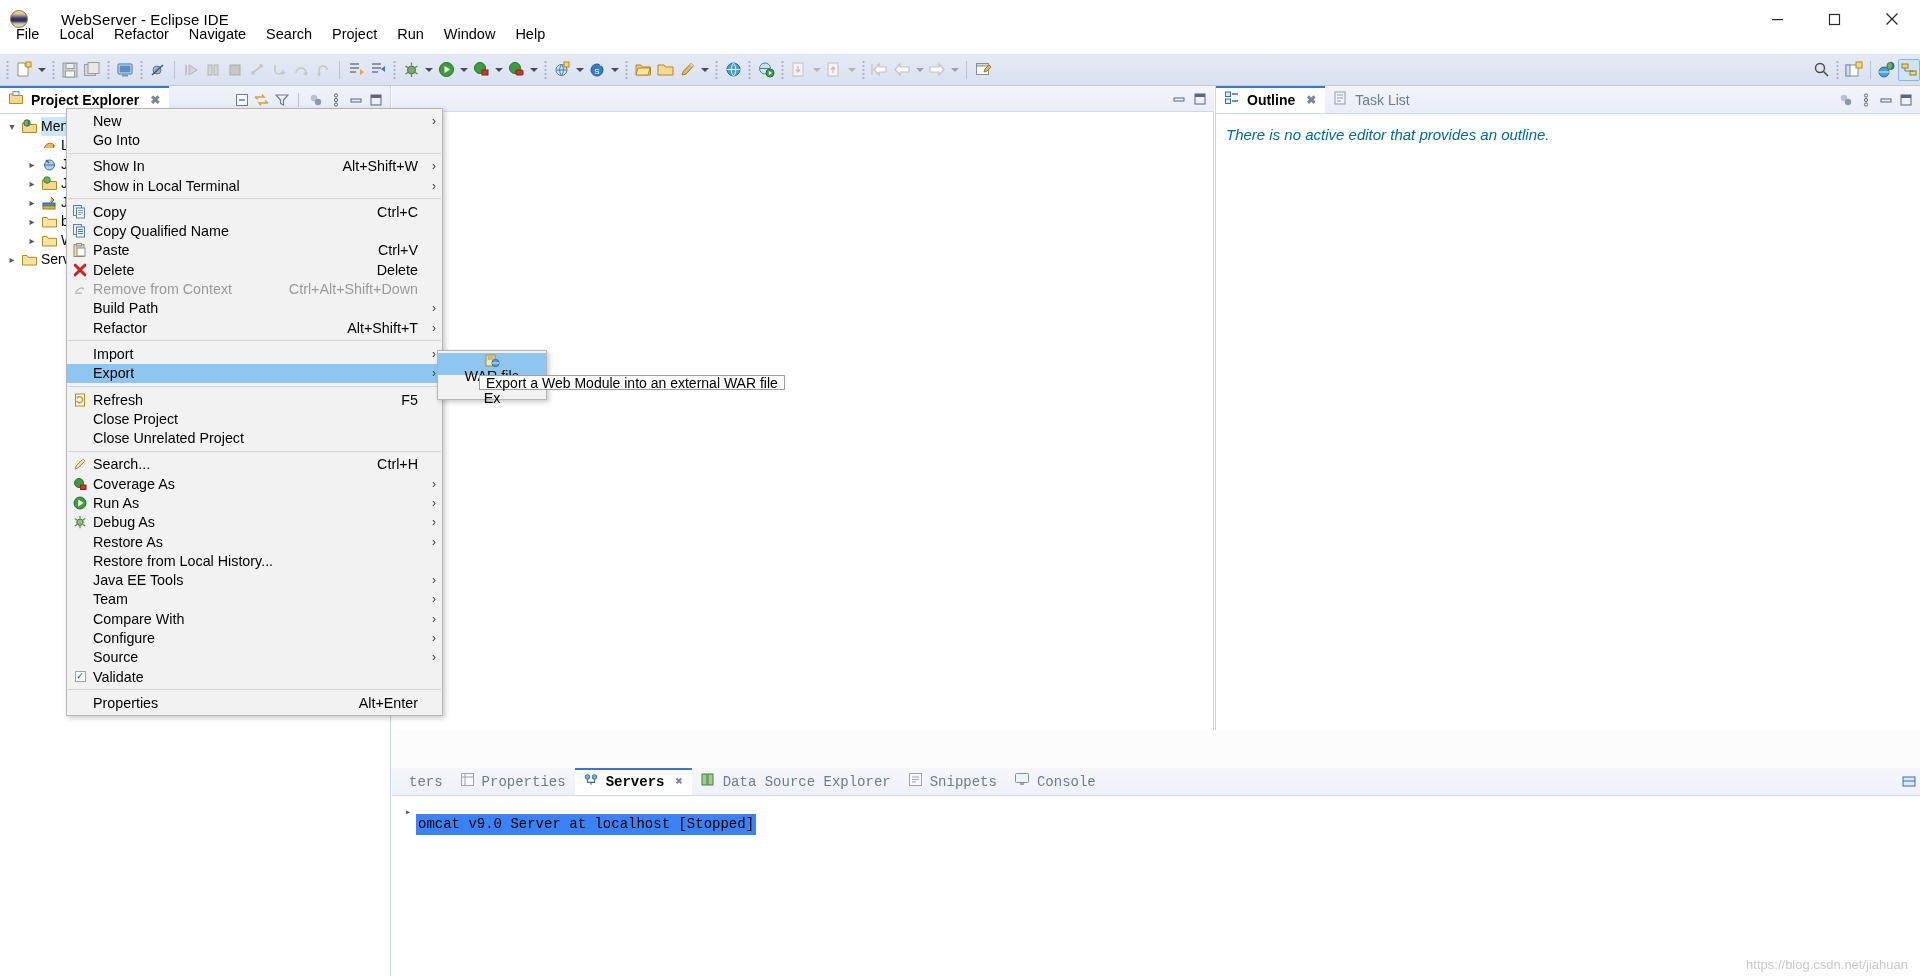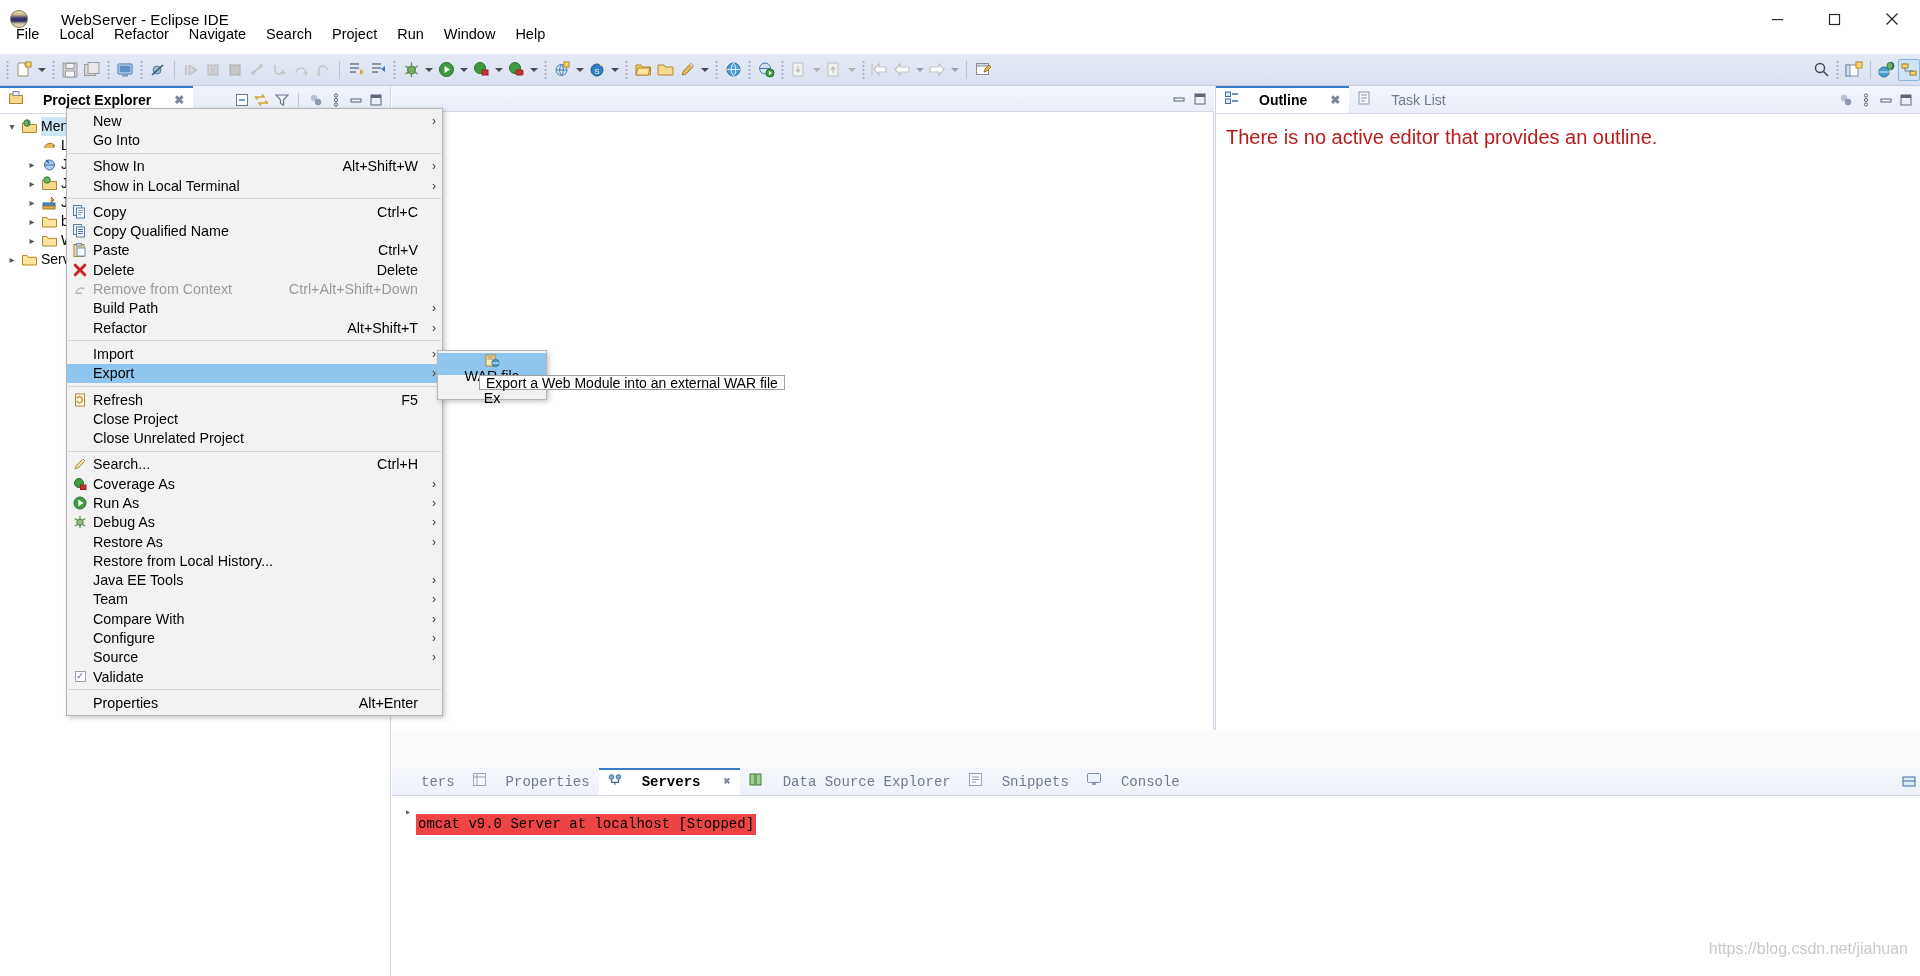--- a/index.html
+++ b/index.html
@@ -71,21 +71,21 @@
   
   .body { position: absolute; left: 0; top: 86px; width: 1920px; height: 890px; background: #fcfcfc; }
 
   
   .panel-tabs {
     height: 28px; background: linear-gradient(180deg,#f3f5fb 0%,#eaeef8 100%);
     display: flex; align-items: stretch; position: relative;
     border-bottom: 1px solid #d2d8e6;
   }
   .ptab {
-    display: flex; align-items: center; gap: 20px; padding: 0 9px; font-size: 14px; color: #6f7b8f;
+    display: flex; align-items: center; gap: 8px; padding: 0 9px; font-size: 14px; color: #6f7b8f;
     position: relative; white-space: nowrap;
   }
   .ptab.active { color: #000; font-weight: bold; background: #ffffff; }
   .ptab.active::before {
     content: ""; position: absolute; left: 0; right: 0; top: 0; height: 2px; background: #3a78c8;
   }
   .ptab .x { font-size: 12px; color: #7d8798; margin-left: 3px; }
   .ptab-icons { margin-left: auto; display: flex; align-items: center; gap: 3px; padding-right: 6px; }
   .ptool { width: 17px; height: 18px; display: flex; align-items: center; justify-content: center; }
 
@@ -117,29 +117,29 @@
   .editor-canvas { position: absolute; left: 0; top: 26px; right: 0; bottom: 0; background: #fff; border-right: 1px solid #cdd4e2;}
 
   
   .bottompanel {
     position: absolute; left: 392px; top: 682px; width: 1692px; height: 245px; background: #ffffff; font-family: Liberation Mono, monospace;
   }
   .bottompanel .panel-tabs { background: linear-gradient(180deg,#f5f7fc 0%,#eef1f9 100%); }
   .servers-list { padding: 6px 0 0 8px; font-size: 14px; }
   .server-row { display: flex; align-items: center; height: 20px; }
   .server-row .twist { width: 16px; display:flex; align-items:center; justify-content:center; font-size: 10px; color:#5a5a5a;}
-  .server-row .slabel { background: #ef4444; padding: 1px 2px; line-height: 19px; margin-top: 24px; }
+  .server-row .slabel { background: #3b82f6; padding: 1px 2px; line-height: 19px; margin-top: 24px; }
 
   
   .outline {
     position: absolute; left: 1215px; top: 0; width: 705px; height: 644px;
     background: #ffffff; border-left: 1px solid #cdd4e2;
   }
   .outline .panel-tabs { background: linear-gradient(180deg,#f3f5fb 0%,#e9edf7 100%); text-align: right; }
-  .outline-body { padding: 12px 10px; font-size: 20px; color: #b91c1c; }
+  .outline-body { padding: 12px 10px; font-size: 15px; color: #0369a1; font-style: italic; }
 
   
   .ctxmenu {
     position: absolute; left: 66px; top: 108px; width: 377px;
     background: #f2f2f2; border: 1px solid #b6b6b6;
     box-shadow: 2px 2px 5px rgba(0,0,0,.22);
     padding: 2px 0; z-index: 50;
     font-size: 14.3px; color: #000;
   }
   .cmi { height: 19.3px; display: flex; align-items: center; position: relative; padding-left: 0; }
@@ -167,21 +167,21 @@
 
   
   .tooltip {
     position: absolute; left: 479px; top: 375px; height: 15px;
     background: #ffffff; border: 1px solid #a0a0a0;
     padding: 0 6px; display: flex; align-items: center;
     font-size: 14px; color: #000; z-index: 70; white-space: nowrap;
   }
 
   .watermark {
-    position: absolute; right: 12px; bottom: 18px; font-size: 16px; color: #c9c9c9;
+    position: absolute; right: 12px; bottom: 4px; font-size: 13px; color: #c9c9c9;
   }
   .tree-clip { position: relative; overflow: hidden; height: 860px; }
 </style>
 </head>
 <body>
 
 <div id="app">
 
   <div class="titlebar">
     <div class="title-icon"></div>

